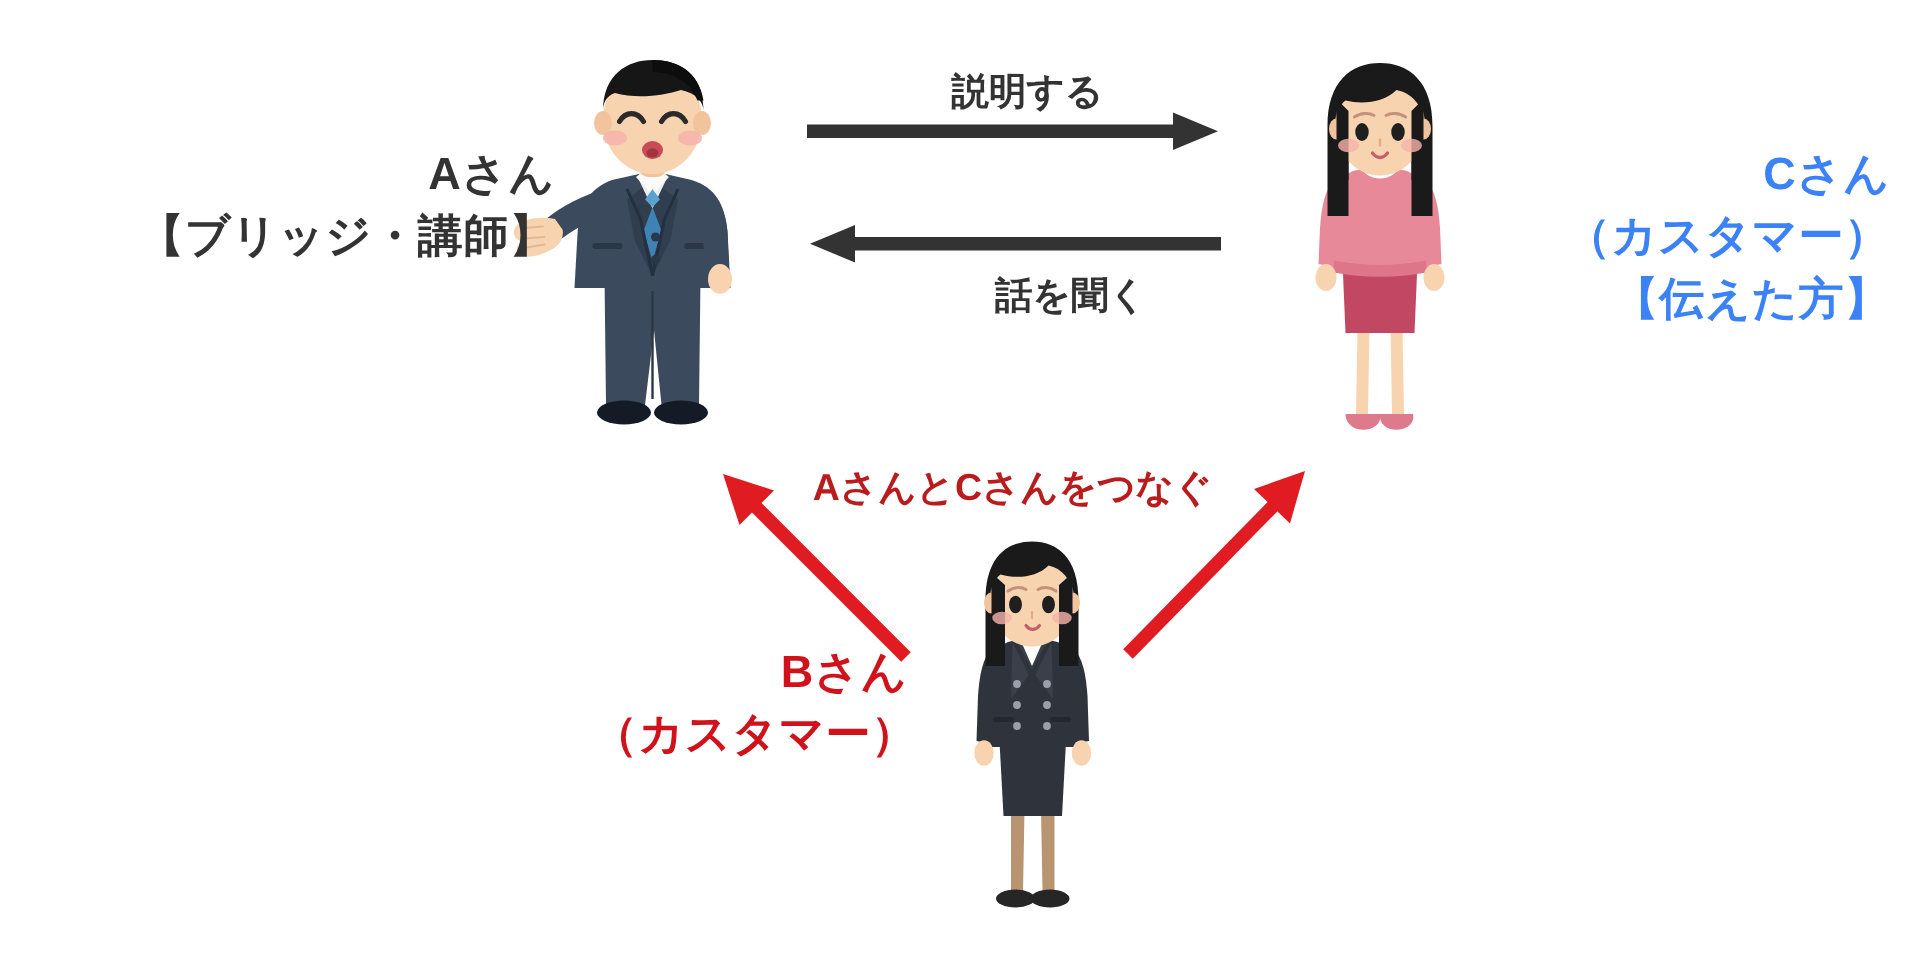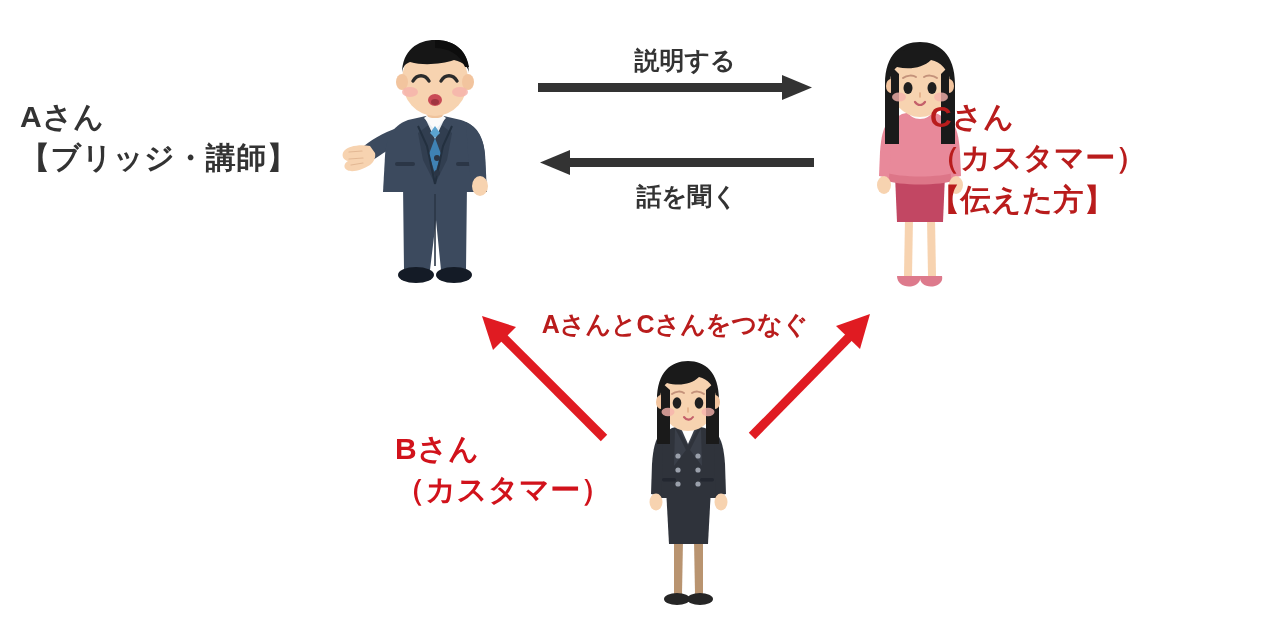--- a/index.html
+++ b/index.html
@@ -5,37 +5,37 @@
   html,body{margin:0;padding:0;}
   body{
     width:1280px;height:640px;background:#ffffff;overflow:hidden;
     font-family:"Liberation Sans","DejaVu Sans",sans-serif;
   }
   #stage{position:relative;width:1280px;height:640px;background:#fff;}
 
   
   .label{
     position:absolute;
-    text-align:left;
+    text-align:right;
     font-weight:bold;
     line-height:1.38;
     white-space:nowrap;
     letter-spacing:0.5px;
   }
   .label .ln{display:block;}
 
   #label-a{left:20px;top:96px;width:350px;color:#333333;font-size:30px;}
-  #label-c{left:930px;top:96px;width:330px;color:#b91c1c;font-size:30px;}
+  #label-c{left:930px;top:96px;width:330px;color:#3b82f6;font-size:30px;}
   #label-b{left:395px;top:415px;width:210px;color:#d1121b;font-size:30px;margin-top:13px;}
 
   .arrow-text{
     position:absolute;text-align:center;font-weight:bold;white-space:nowrap;
   }
   #txt-explain{left:570px;top:44px;width:230px;color:#333333;font-size:25px;text-align:center;}
-  #txt-listen{left:572px;top:180px;width:230px;color:#333333;font-size:25px;}
+  #txt-listen{left:599px;top:180px;width:230px;color:#333333;font-size:25px;}
   #txt-bridge{left:520px;top:308px;width:310px;color:#b91c1c;font-size:25px;letter-spacing:0px;}
 
   
   svg.layer{position:absolute;left:0;top:0;width:1280px;height:640px;overflow:visible;}
   .fig{position:absolute;}
 </style>
 </head>
 <body>
 
 <div id="stage">

